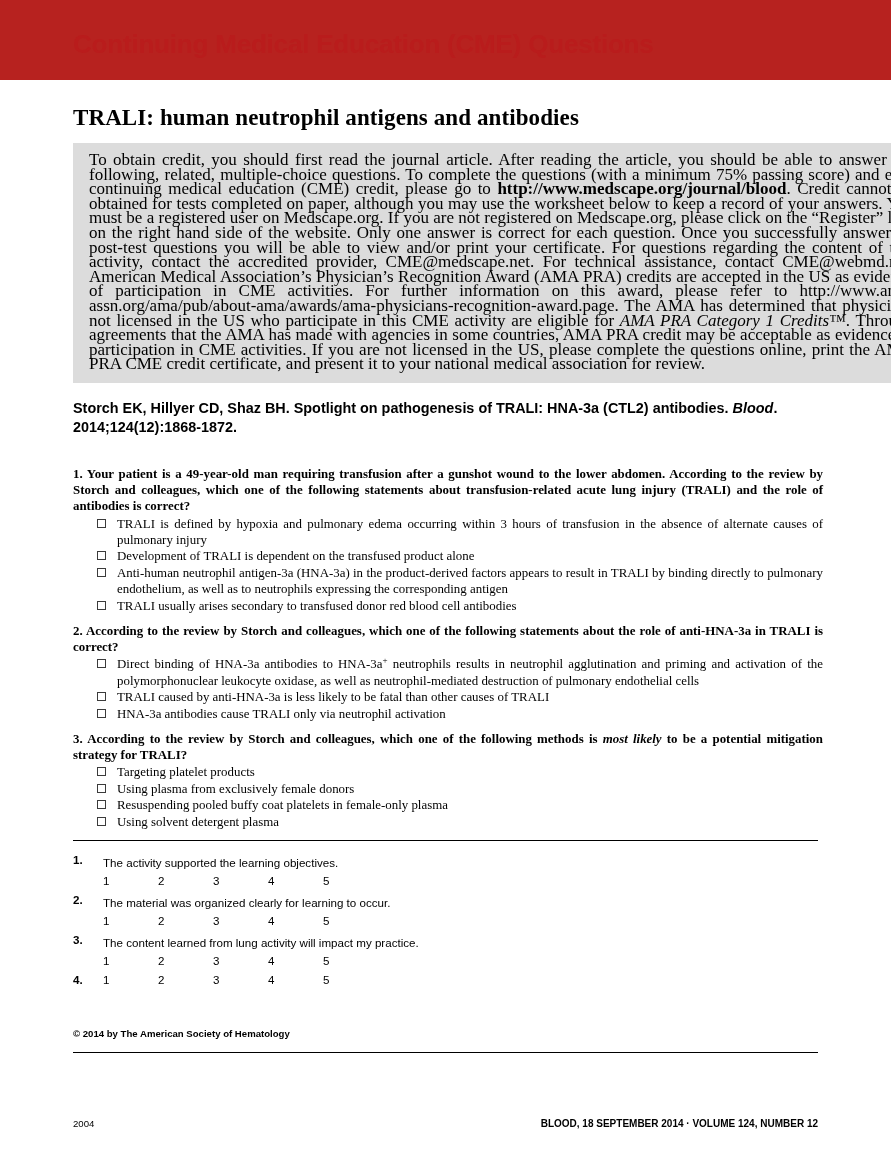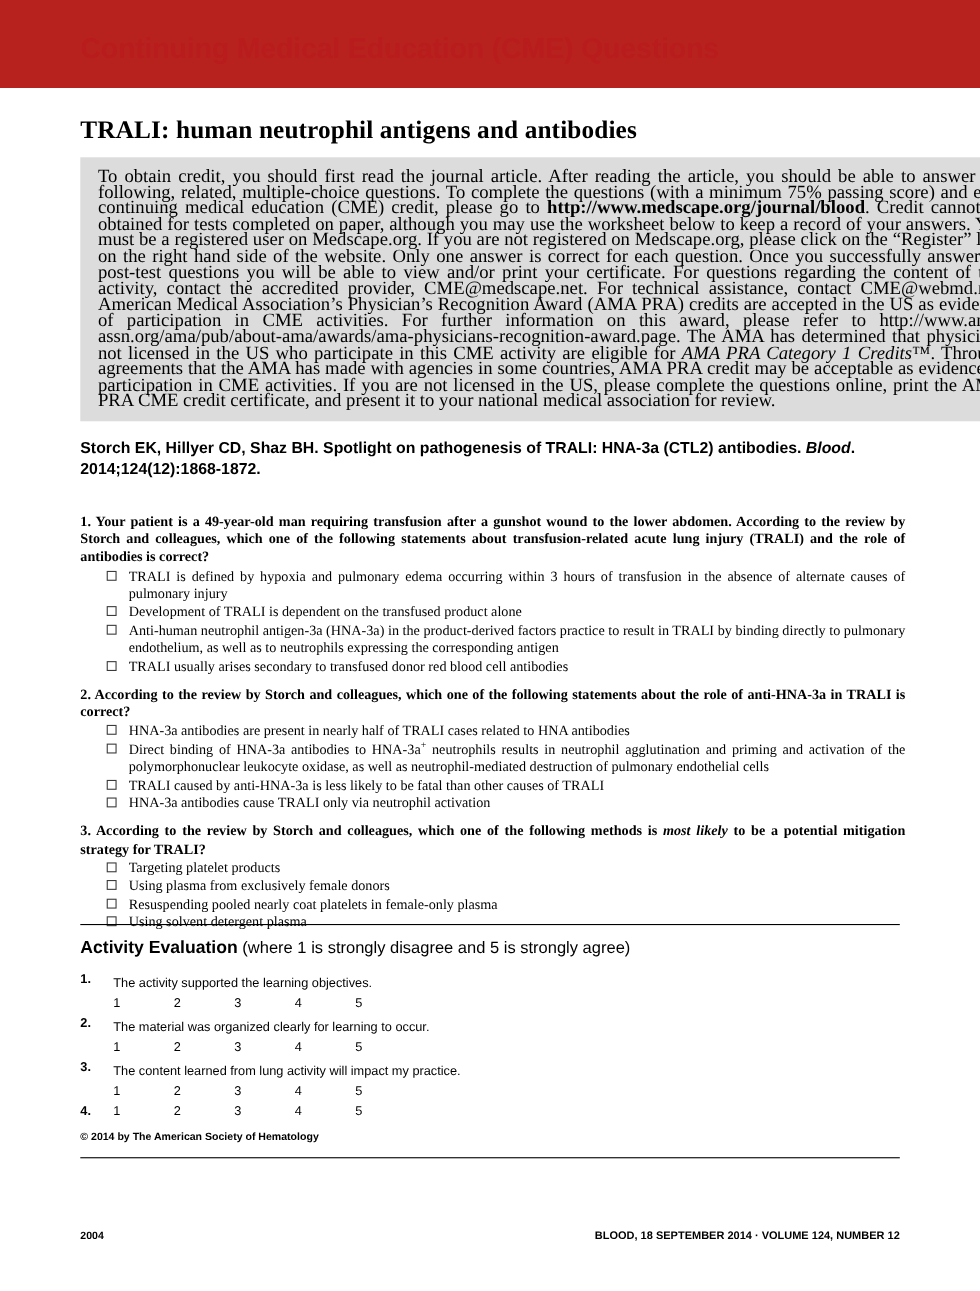--- a/index.html
+++ b/index.html
@@ -195,21 +195,21 @@
     font-weight: bold;
   }
 
   
   .footer-left {
     position: absolute;
     left: 73px;
     top: 1038px;
     font-family: "Liberation Sans", "DejaVu Sans", sans-serif;
     font-size: 9.6px;
-    font-weight: bold;
+    font-weight: normal;
   }
   .footer-right {
     position: absolute;
     right: 73px;
     top: 1038px;
     font-family: "Liberation Sans", "DejaVu Sans", sans-serif;
     font-size: 10px;
     font-weight: bold;
     white-space: nowrap;
     text-align: center;
@@ -238,34 +238,31 @@
     <div class="q-block">
       <div class="q-stem">1. Your patient is a 49-year-old man requiring transfusion after a gunshot wound to the lower abdomen. According to the review by Storch and colleagues, which one of the following statements about transfusion-related acute lung injury (TRALI) and the role of antibodies is correct?</div>
       <div class="choices">
         <div class="choice">
           <span class="cbox"></span><span>TRALI is defined by hypoxia and pulmonary edema occurring within 3 hours of transfusion in the absence of alternate causes of pulmonary injury</span>
         </div>
         <div class="choice">
           <span class="cbox"></span><span>Development of TRALI is dependent on the transfused product alone</span>
         </div>
         <div class="choice">
-          <span class="cbox"></span><span>Anti-human neutrophil antigen-3a (HNA-3a) in the product-derived factors practice to result in TRALI by binding directly to pulmonary endothelium, as well as to neutrophils expressing the corresponding antigen</span>
+          <span class="cbox"></span><span>Anti-human neutrophil antigen-3a (HNA-3a) in the product-derived factors appears to result in TRALI by binding directly to pulmonary endothelium, as well as to neutrophils expressing the corresponding antigen</span>
         </div>
         <div class="choice">
           <span class="cbox"></span><span>TRALI usually arises secondary to transfused donor red blood cell antibodies</span>
         </div>
       </div>
     </div>
 
     <div class="q-block">
       <div class="q-stem">2. According to the review by Storch and colleagues, which one of the following statements about the role of anti-HNA-3a in TRALI is correct?</div>
       <div class="choices">
-        <div class="choice">
-          <span class="cbox"></span><span>HNA-3a antibodies are present in nearly half of TRALI cases related to HNA antibodies</span>
-        </div>
         <div class="choice">
           <span class="cbox"></span><span>Direct binding of HNA-3a antibodies to HNA-3a<sup>+</sup> neutrophils results in neutrophil agglutination and priming and activation of the polymorphonuclear leukocyte oxidase, as well as neutrophil-mediated destruction of pulmonary endothelial cells</span>
         </div>
         <div class="choice">
           <span class="cbox"></span><span>TRALI caused by anti-HNA-3a is less likely to be fatal than other causes of TRALI</span>
         </div>
         <div class="choice">
           <span class="cbox"></span><span>HNA-3a antibodies cause TRALI only via neutrophil activation</span>
         </div>
       </div>
@@ -276,36 +273,33 @@
         <span>3. According to the review by Storch and colleagues, which one of the following methods is </span><i>most likely</i><span> to be a potential mitigation strategy for TRALI?</span>
       </div>
       <div class="choices">
         <div class="choice">
           <span class="cbox"></span><span>Targeting platelet products</span>
         </div>
         <div class="choice">
           <span class="cbox"></span><span>Using plasma from exclusively female donors</span>
         </div>
         <div class="choice">
-          <span class="cbox"></span><span>Resuspending pooled nearly coat platelets in female-only plasma</span>
+          <span class="cbox"></span><span>Resuspending pooled buffy coat platelets in female-only plasma</span>
         </div>
         <div class="choice">
           <span class="cbox"></span><span>Using solvent detergent plasma</span>
         </div>
       </div>
     </div>
 
   </div>
 
   <div class="rule rule-eval"></div>
 
   <div class="eval">
-    <div class="eval-head">
-      <span class="strong">Activity Evaluation</span><span class="light"> (where 1 is strongly disagree and 5 is strongly agree)</span>
-    </div>
 
     <div class="eval-item">
       <span class="eval-num">1.</span>
       <span class="eval-text">The activity supported the learning objectives.</span>
     </div>
     <div class="scale">
       <span>1</span><span>2</span><span>3</span><span>4</span><span>5</span>
     </div>
 
     <div class="eval-item">

